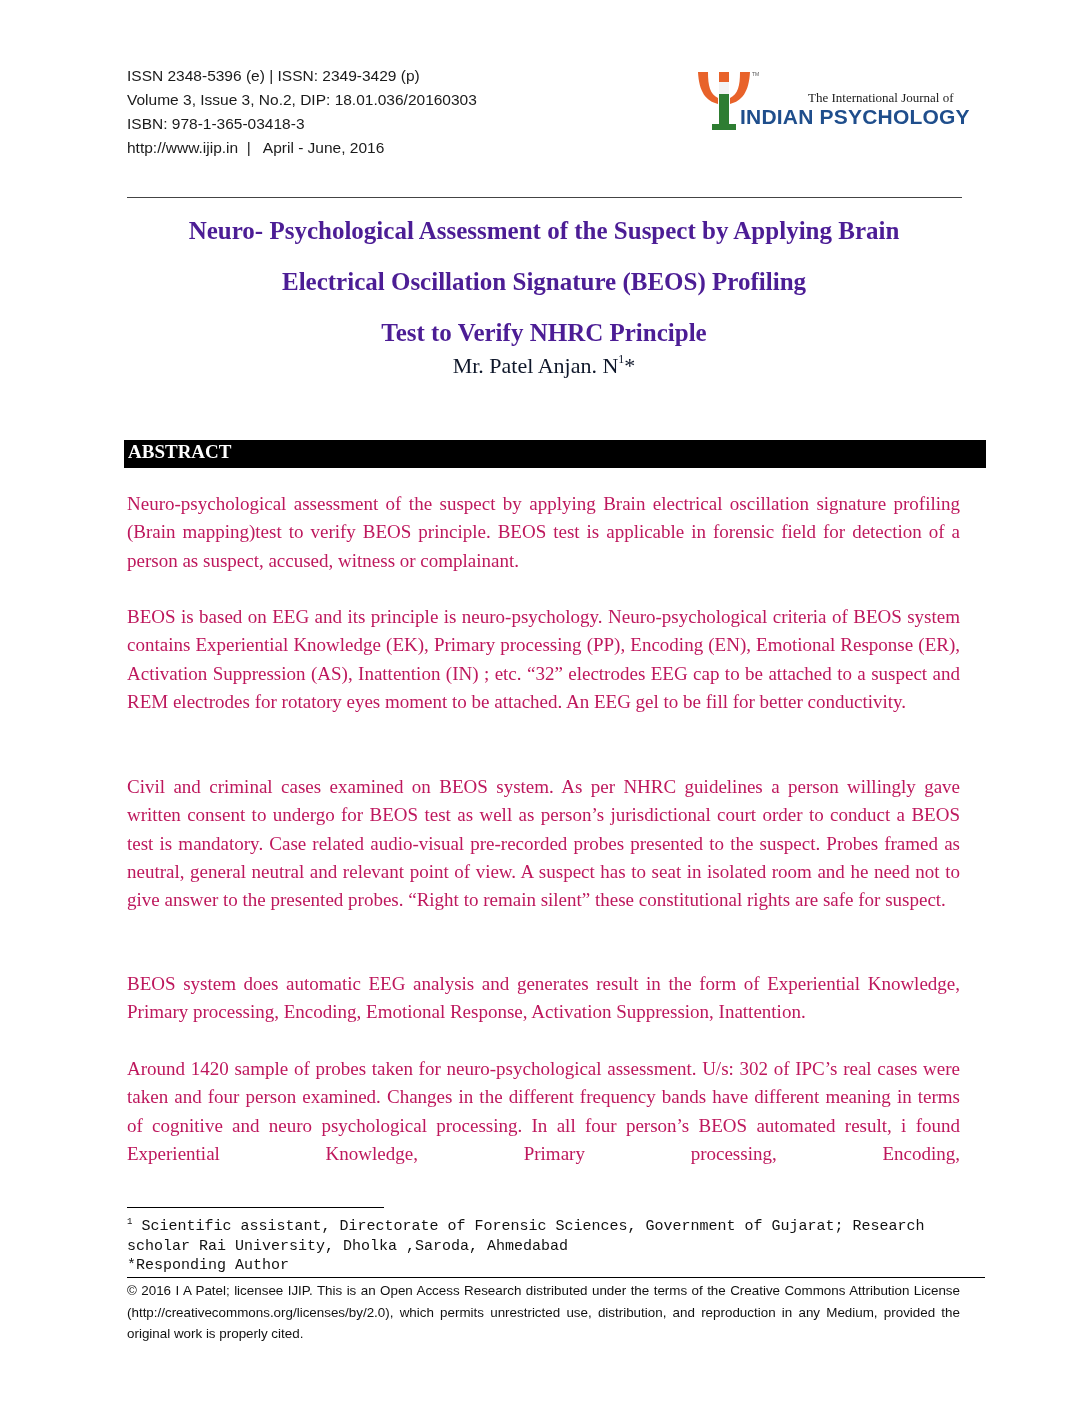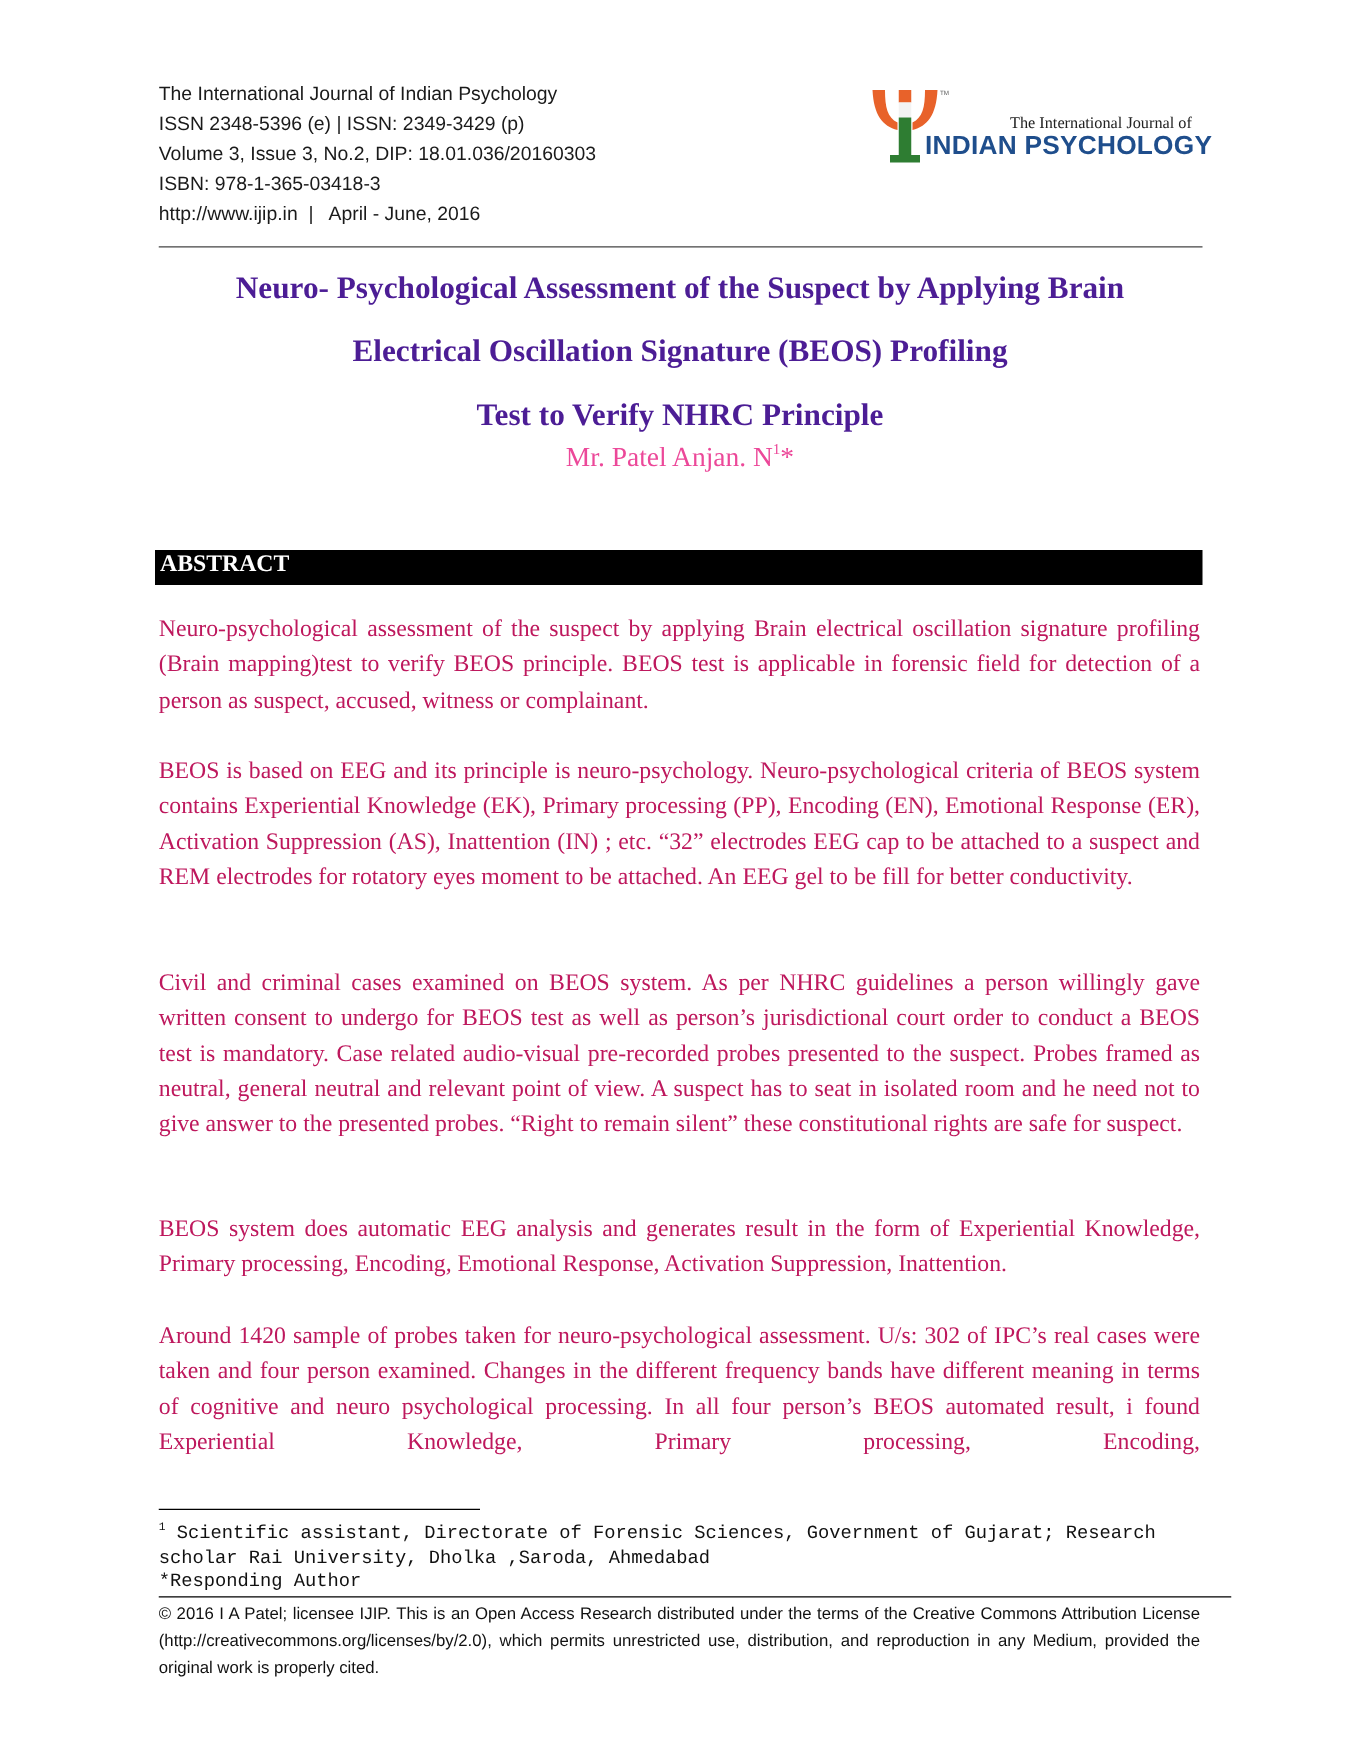--- a/index.html
+++ b/index.html
@@ -11,24 +11,24 @@
 
     .logo { position: absolute; left: 694px; top: 68px; width: 270px; height: 66px; }
     .logo svg { position: absolute; left: 0; top: 0; }
     .logo-top { position: absolute; left: 103px; top: 22px; font-family: "Liberation Serif", serif; font-size: 13px; color: #222; white-space: nowrap; margin-left: 11px; }
     .logo-bottom { position: absolute; left: 46px; top: 37px; font-family: "Liberation Sans", sans-serif; font-weight: bold; font-size: 21px; color: #1f4e8c; white-space: nowrap; letter-spacing: 0.2px; }
 
     .rule-top { position: absolute; left: 127px; top: 197px; width: 835px; height: 0; border-top: 1.5px solid #444; }
 
     .title { position: absolute; left: 110px; top: 205px; width: 868px; text-align: center; font-family: "Liberation Serif", serif; font-weight: bold; font-size: 25px; line-height: 51px; color: #4c1d95; }
     .title div { white-space: nowrap; }
-    .author { position: absolute; left: 110px; top: 352px; width: 868px; text-align: center; font-family: "Liberation Serif", serif; font-size: 22px; color: #ec4899; }
+    .author { position: absolute; left: 110px; top: 352px; width: 868px; text-align: center; font-family: "Liberation Serif", serif; font-size: 22px; color: #0f172a; }
     .author sup { font-size: 12px; vertical-align: 10px; }
 
-    .abstract-bar { position: absolute; left: 124px; top: 440px; width: 838px; height: 28px; background: #000; }
+    .abstract-bar { position: absolute; left: 124px; top: 440px; width: 838px; height: 28px; background: #000; padding-left: 24px; }
     .abstract-bar span { position: absolute; left: 4px; top: 1px; font-family: "Liberation Serif", serif; font-weight: bold; font-size: 19px; color: #fff; }
 
     .body-text { position: absolute; left: 127px; width: 833px; font-family: "Liberation Serif", serif; font-size: 19px; line-height: 28.3px; color: #be185d; text-align: justify; }
     .body-text p { margin: 0; }
     #p1 { top: 490px; }
     #p2 { top: 603px; }
     #p3 { top: 773px; }
     #p4 { top: 970px; }
     #p5 { top: 1055px; }
 
@@ -37,21 +37,20 @@
     .footnotes sup { font-size: 9px; vertical-align: 6px; }
     .lic-rule { position: absolute; left: 127px; top: 1277px; width: 858px; height: 0; border-top: 1px solid #000; }
     .license { position: absolute; left: 127px; top: 1280px; width: 833px; font-family: "Liberation Sans", sans-serif; font-size: 13.4px; line-height: 21.5px; color: #111; text-align: justify; text-align-last: left; }
   </style>
 </head>
 <body>
 
 <div class="page">
 
   <div class="journal-info">
-    <div>The International Journal of Indian Psychology</div>
     <div>ISSN 2348-5396 (e) | ISSN: 2349-3429 (p)</div>
     <div>Volume 3, Issue 3, No.2, DIP: 18.01.036/20160303</div>
     <div>ISBN: 978-1-365-03418-3</div>
     <div style="white-space: pre;">http://www.ijip.in  |   April - June, 2016</div>
   </div>
 
   <div class="logo">
     <svg width="70" height="66" viewBox="0 0 70 66">
 
       <path d="M4 4 L14 4 C14 18 16 26 24 30 L24 36 C12 33 5 24 4 4 Z" fill="#e8622a"></path>

